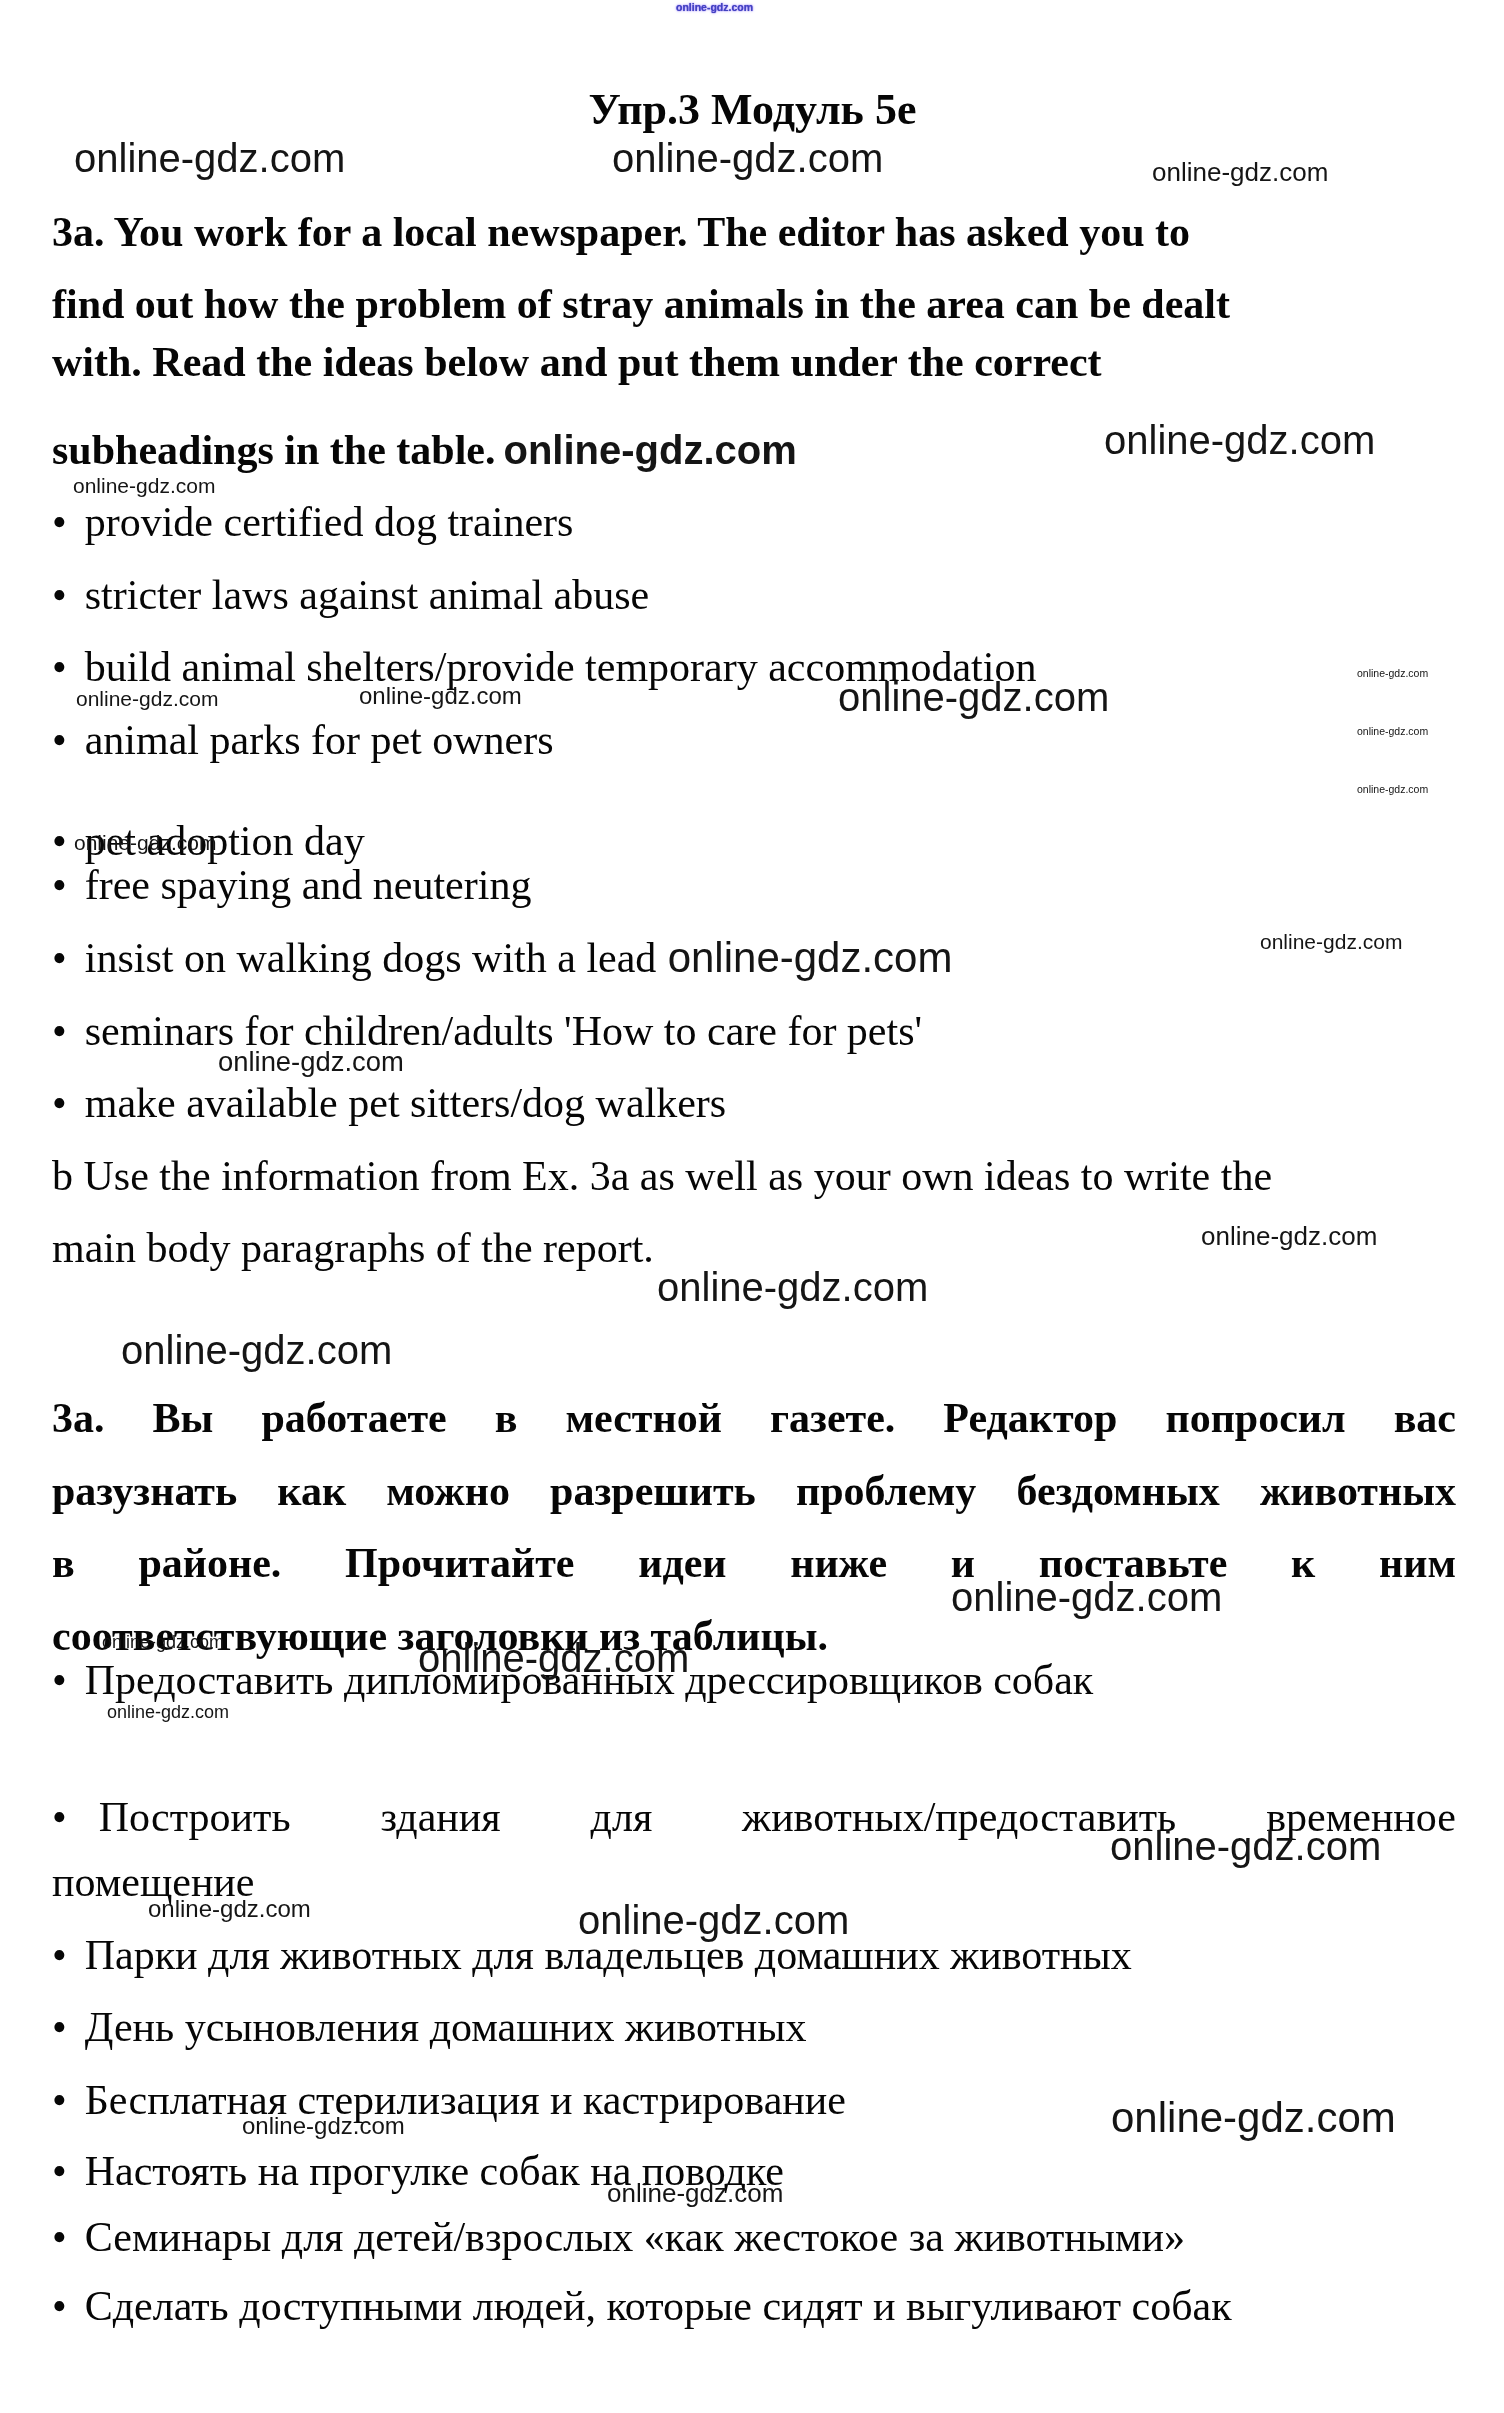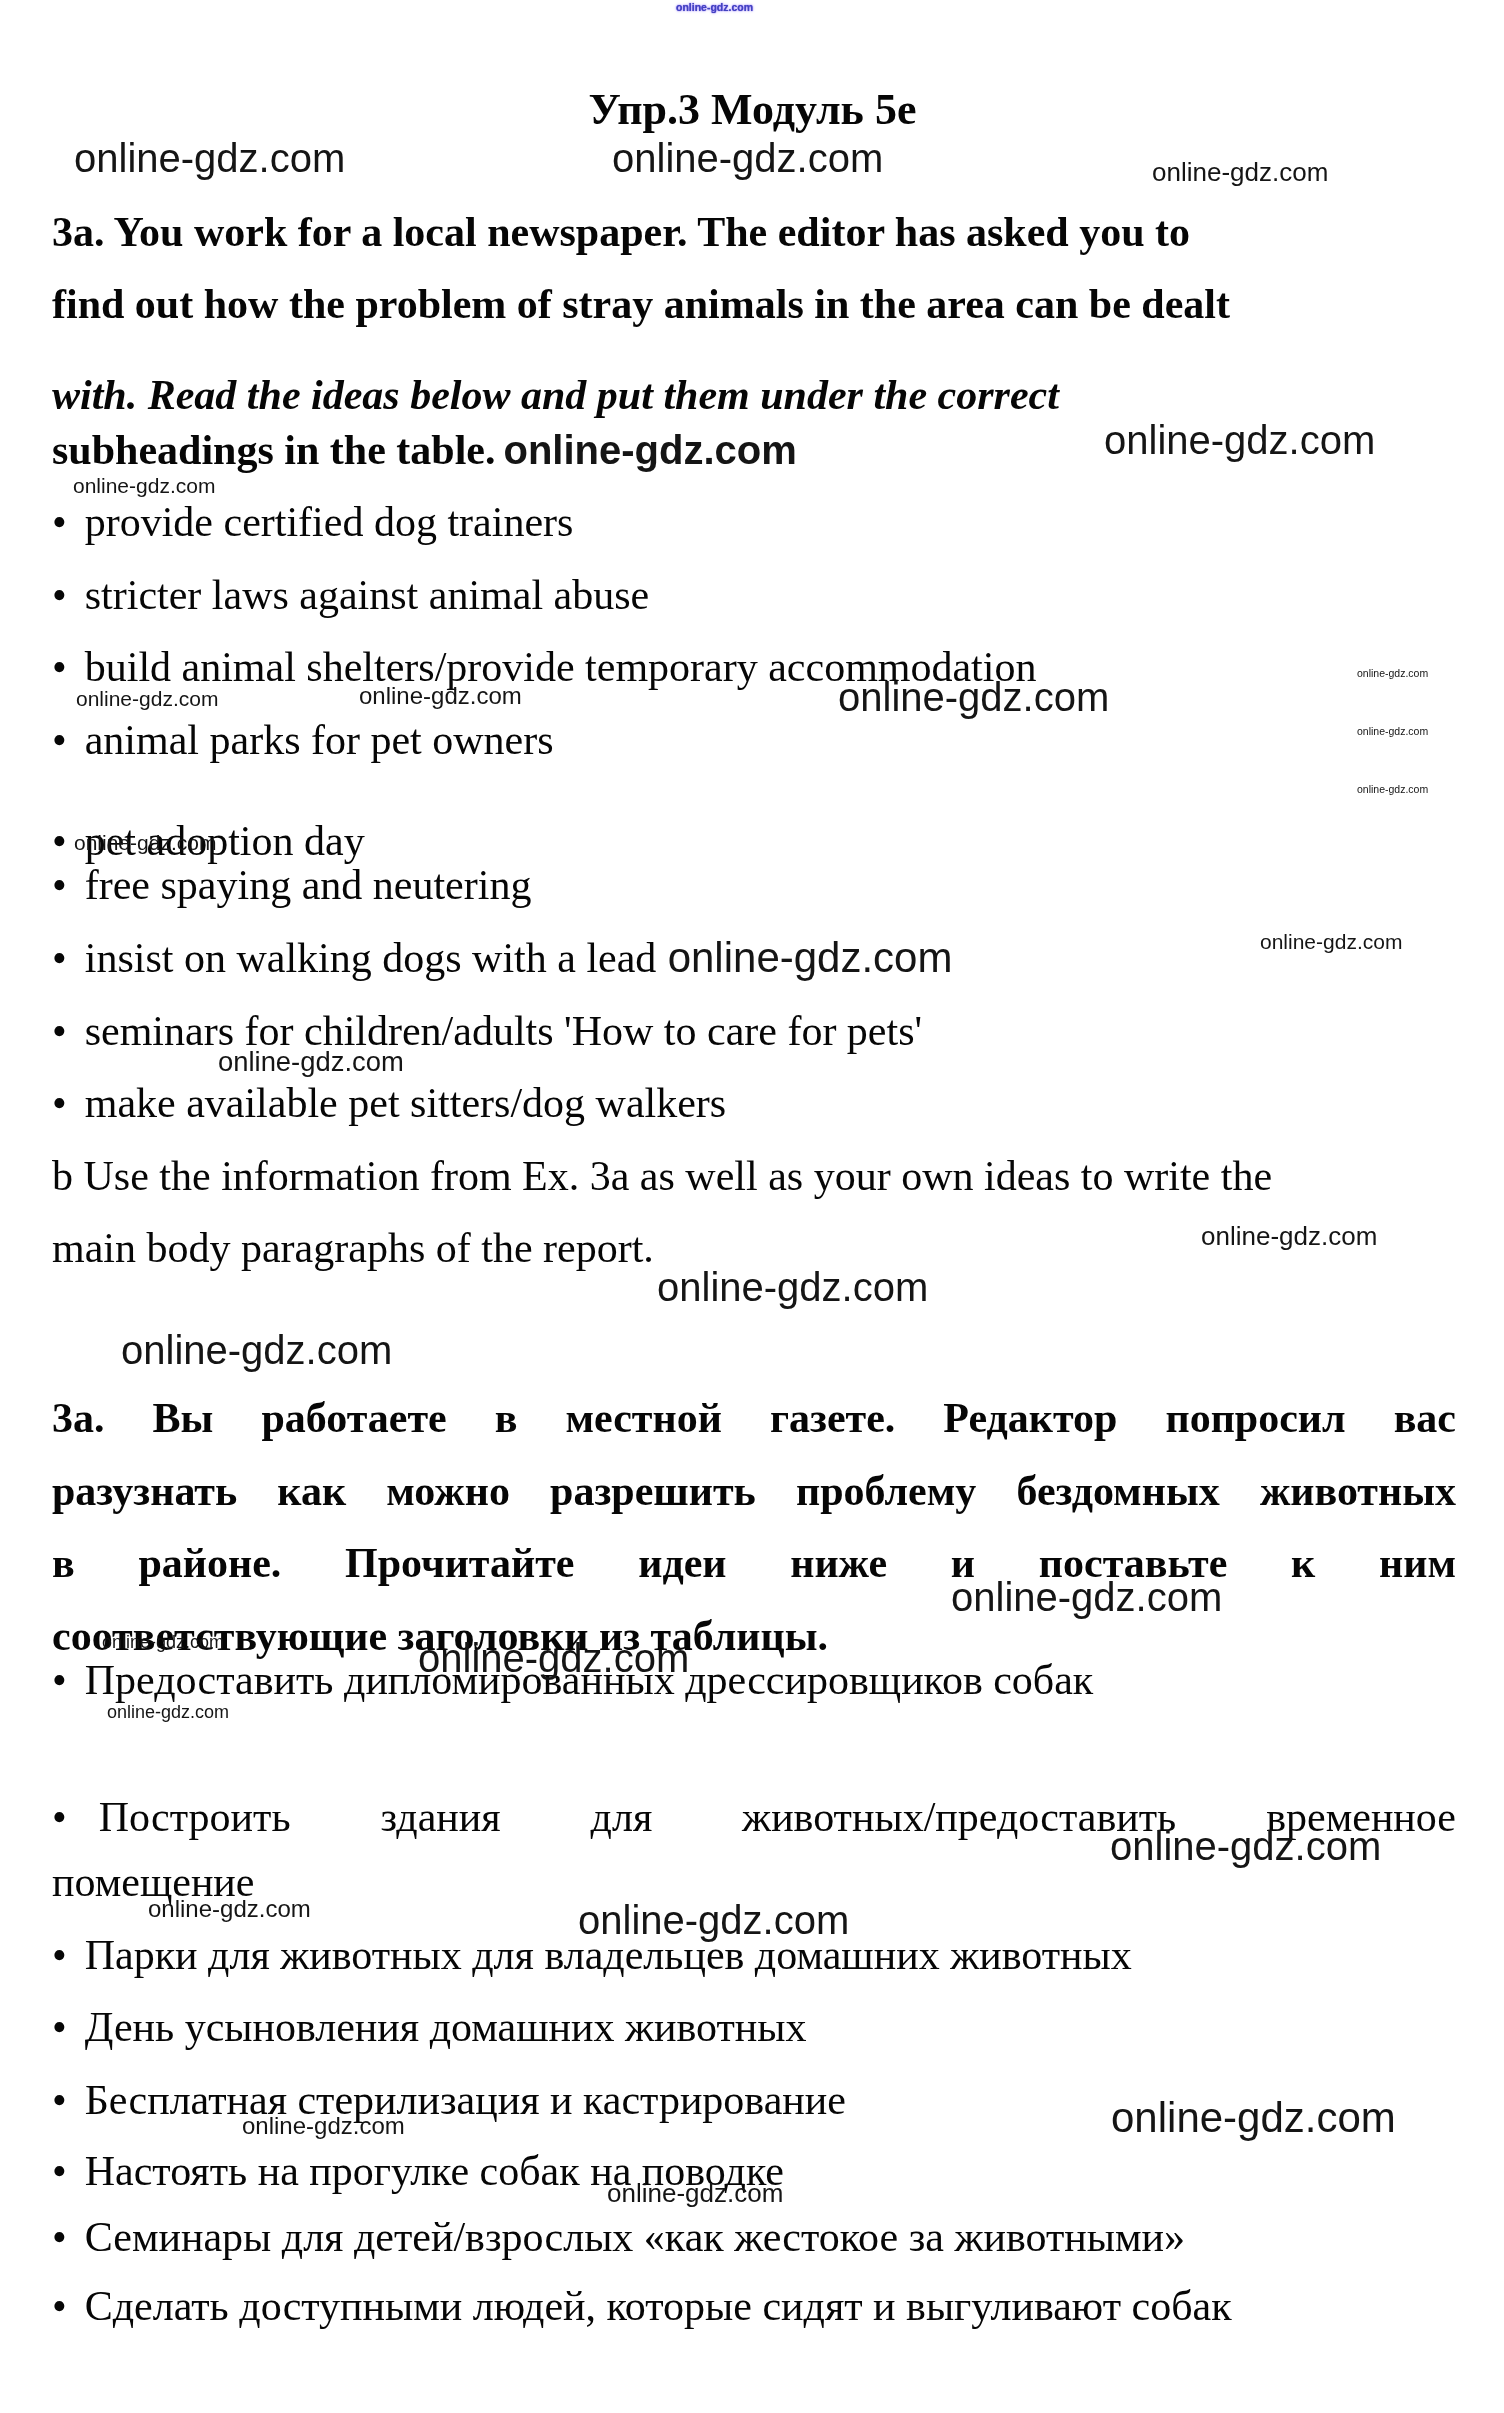--- a/index.html
+++ b/index.html
@@ -60,21 +60,21 @@
 </style>
 </head>
 <body>
 
 <div id="page">
 
   <div class="line title" style="top:84px;">Упр.3 Модуль 5e</div>
 
   <div class="line b" style="top:206px;">3a. You work for a local newspaper. The editor has asked you to</div>
   <div class="line b" style="top:278px;">find out how the problem of stray animals in the area can be dealt</div>
-  <div class="line b" style="top:369px;font-style:italic;">with. Read the ideas below and put them under the correct</div>
+  <div class="line b" style="top:336px;">with. Read the ideas below and put them under the correct</div>
   <div class="line b" style="top:424px;"><span>subheadings in the table.</span><span class="wm-inline fs50" style="margin-left:8px;">online-gdz.com</span></div>
 
   <div class="line bullet" style="top:496px;"><span>provide certified dog trainers</span></div>
   <div class="line bullet" style="top:569px;"><span>stricter laws against animal abuse</span></div>
   <div class="line bullet" style="top:714px;"><span>animal parks for pet owners</span></div>
   <div class="line bullet" style="top:641px;"><span>build animal shelters/provide temporary accommodation</span></div>
   <div class="line bullet" style="top:787px;margin-top:28px;"><span>pet adoption day</span></div>
   <div class="line bullet" style="top:859px;"><span>free spaying and neutering</span></div>
   <div class="line bullet" style="top:932px;"><span>insist on walking dogs with a lead</span><span class="wm-inline fs52" style="margin-left:11.3px;">online-gdz.com</span></div>
   <div class="line bullet" style="top:1005px;"><span>seminars for children/adults 'How to care for pets'</span></div>

